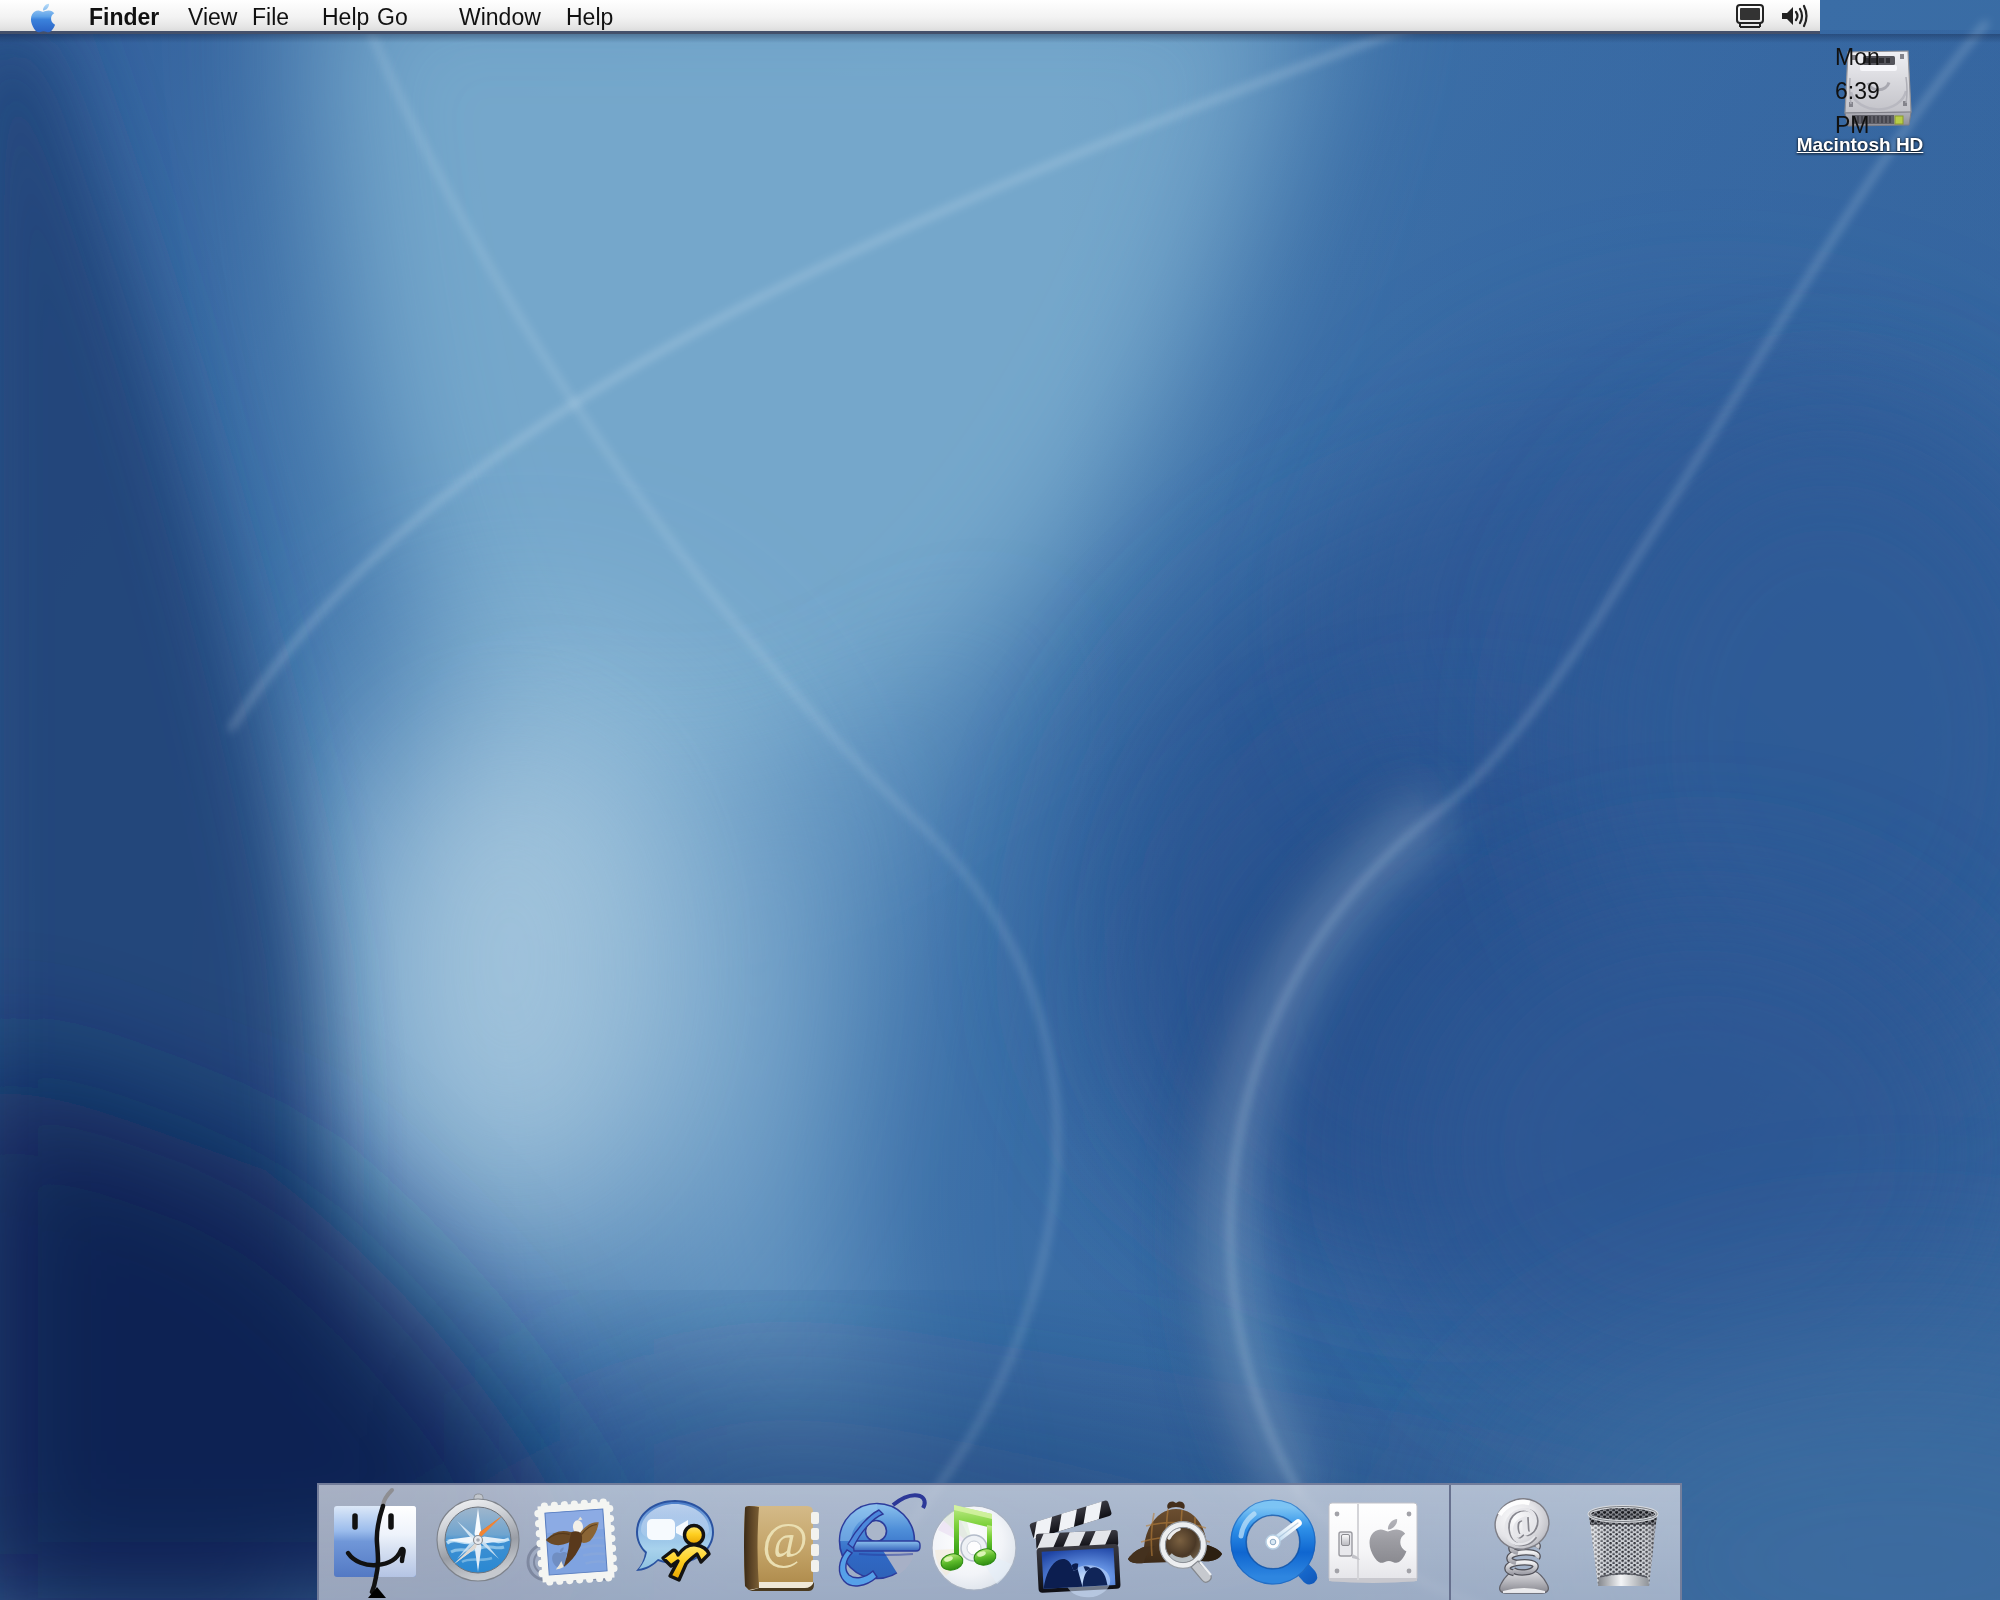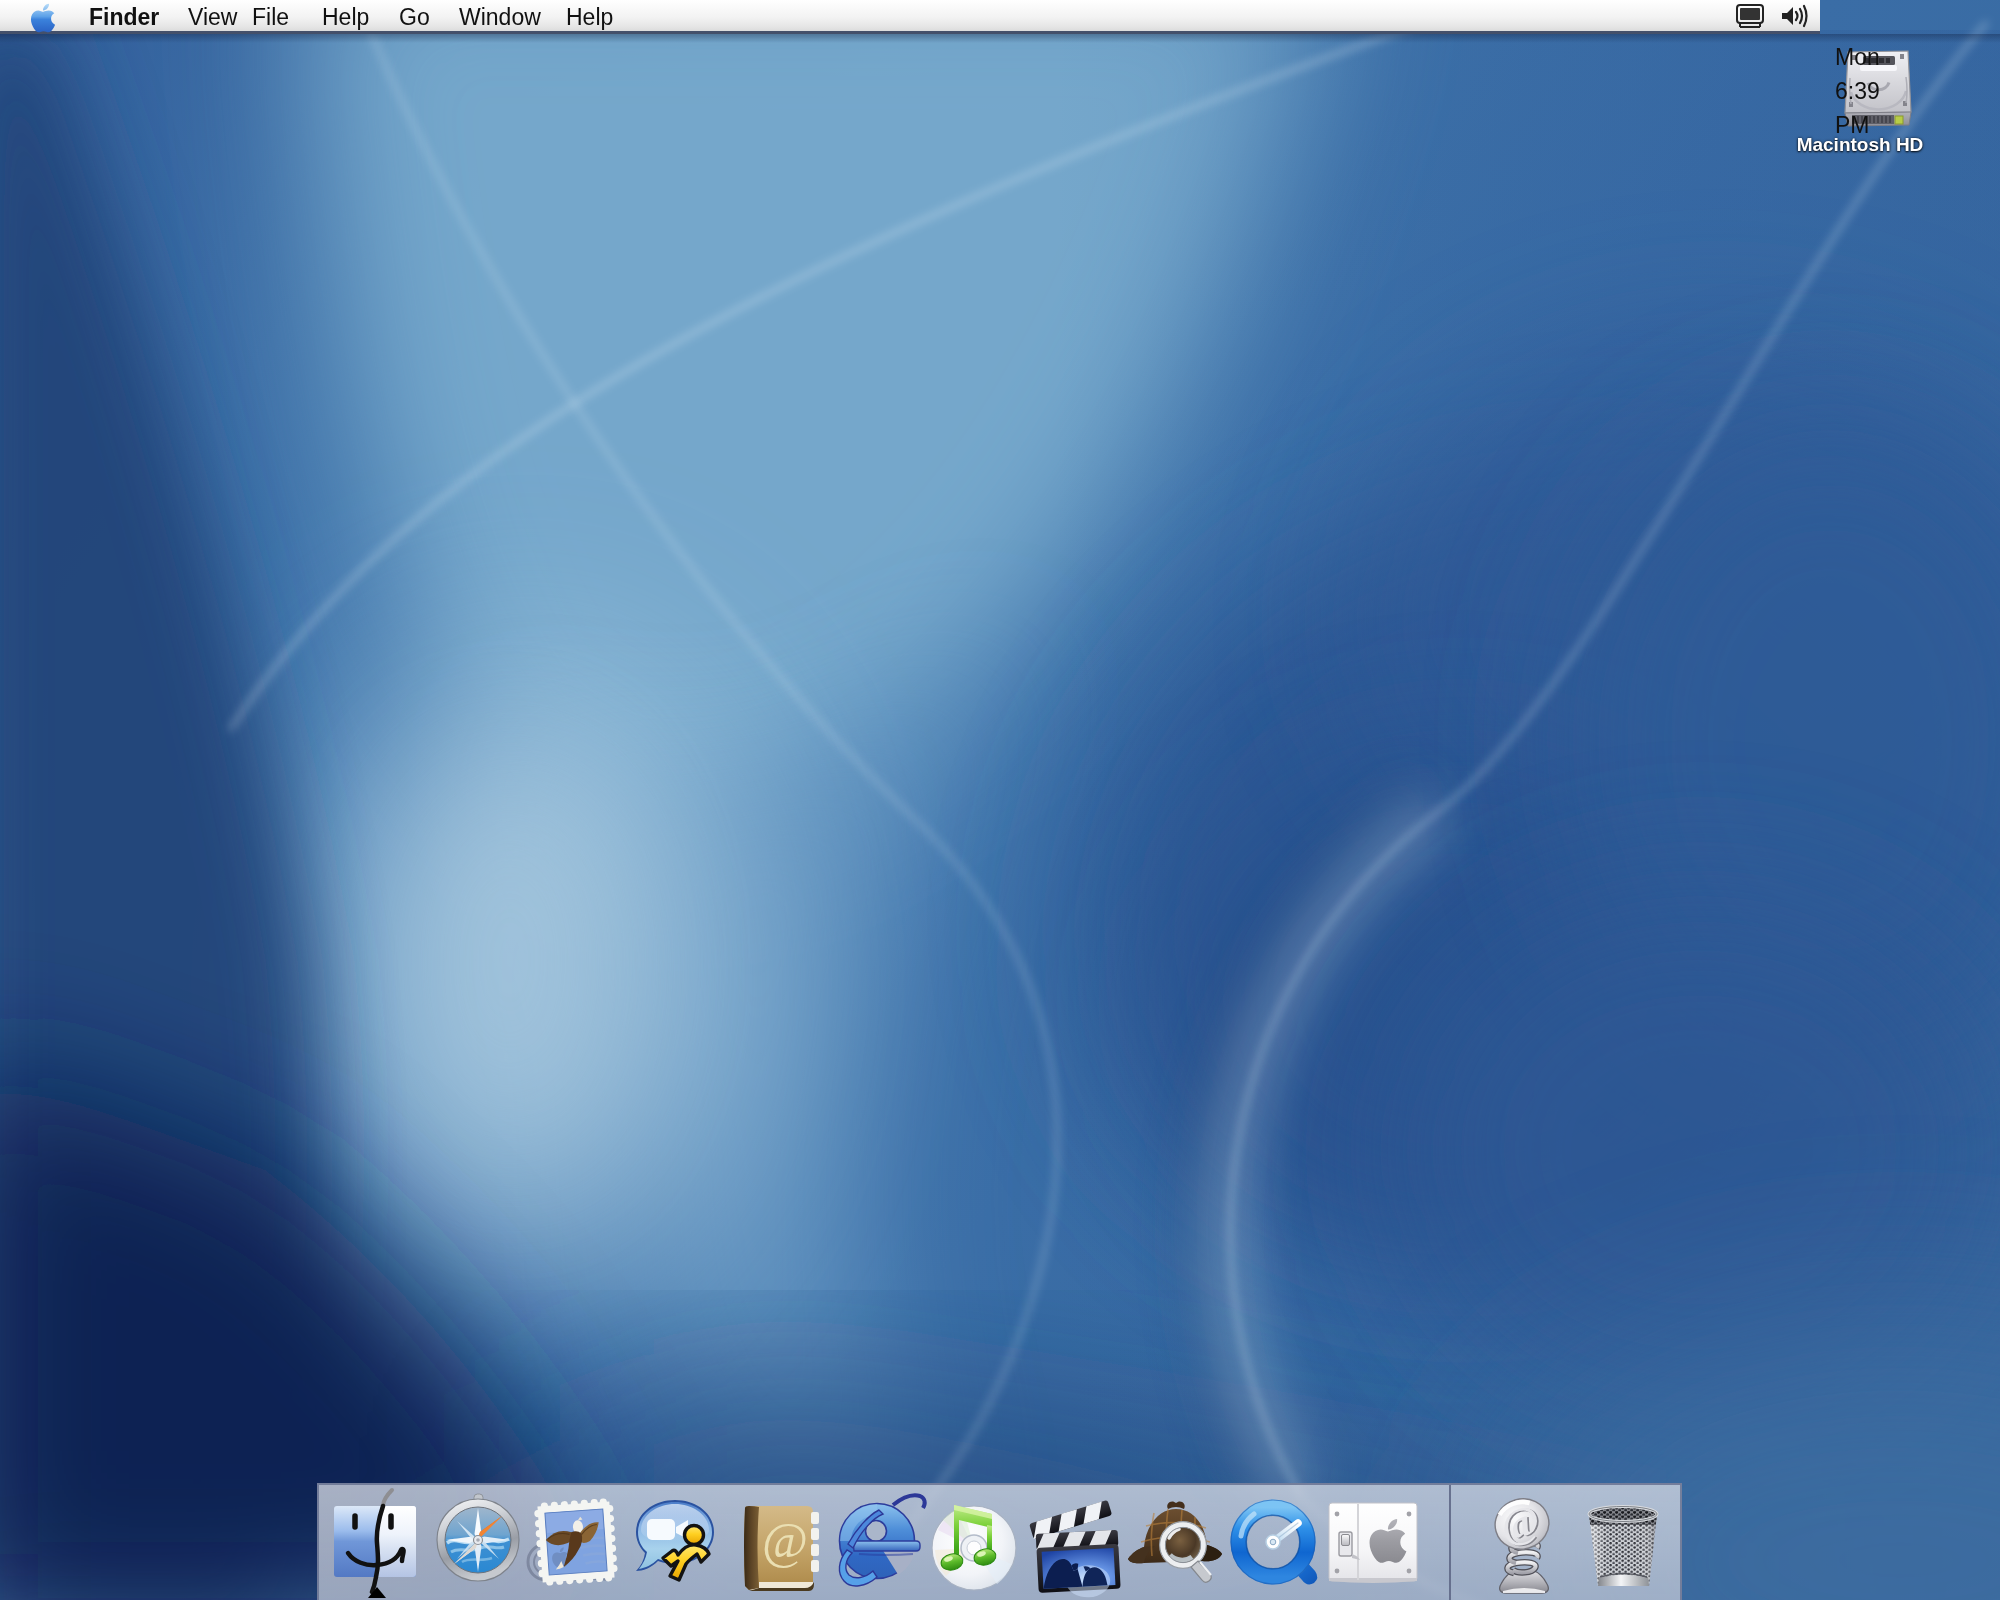--- a/index.html
+++ b/index.html
@@ -2,21 +2,21 @@
 <html><head>
 <meta charset="utf-8">
 <style>
 html,body{margin:0;padding:0;width:2000px;height:1600px;overflow:hidden;background:#3a6ca4;font-family:"Liberation Sans",sans-serif;}
 #wall{position:absolute;left:0;top:0;}
 #menubar{position:absolute;left:0;top:0;width:1820px;height:31px;background:linear-gradient(#ffffff,#f3f3f3 55%,#e6e6e6 85%,#dcdcdc);border-bottom:3px solid #44506a;z-index:10;}
 .m{position:absolute;top:0;line-height:34px;font-size:23px;color:#111;}
 .b{font-weight:bold;}
 #clock{position:absolute;top:0;left:1835px;line-height:34px;font-size:23px;color:#111;margin-top:40px;}
 #hdicon{position:absolute;left:1790px;top:50px;width:140px;text-align:center;z-index:5;}
-#hdlbl{margin-top:2px;font-size:19px;font-weight:bold;color:#fff;text-shadow:0 1px 2px rgba(0,0,0,.85),0 0 3px rgba(0,0,0,.6);}
+#hdlbl{margin-top:2px;font-size:19px;font-weight:bold;color:#fff;text-shadow:0 1px 2px rgba(0,0,0,.85),0 0 3px rgba(0,0,0,.6);text-decoration:underline;}
 #dock{position:absolute;left:317px;top:1483px;width:1365px;height:117px;background:linear-gradient(rgba(206,212,224,.8),rgba(190,197,212,.76));border-top:2px solid rgba(110,120,150,.9);border-left:2px solid rgba(110,120,150,.9);border-right:2px solid rgba(110,120,150,.9);box-sizing:border-box;z-index:5;}
 #ddiv{position:absolute;left:1130px;top:0;width:2px;height:115px;background:rgba(95,105,135,.9);}
 .di{position:absolute;top:13px;width:84px;height:84px;}
 #ftri{position:absolute;left:49px;top:102px;width:0;height:0;border-left:9px solid transparent;border-right:9px solid transparent;border-bottom:11px solid #000;}
 </style>
 </head>
 <body>
 <svg id="wall" width="2000" height="1600" viewBox="0 0 2000 1600">
 <defs>
 <filter id="b100" x="-50%" y="-50%" width="200%" height="200%">
@@ -95,21 +95,21 @@
           <stop offset=".55" stop-color="#3b82dc"></stop>
           <stop offset="1" stop-color="#2a62c4"></stop>
         </linearGradient>
       </defs>
 <path fill="url(#apg)" d="M150.37 130.25c-2.45 5.66-5.35 10.87-8.71 15.66-4.58 6.53-8.33 11.05-11.22 13.56-4.48 4.12-9.28 6.23-14.42 6.35-3.69 0-8.14-1.05-13.32-3.18-5.2-2.12-9.97-3.17-14.34-3.17-4.58 0-9.49 1.05-14.75 3.17-5.26 2.13-9.5 3.24-12.74 3.35-4.93.21-9.84-1.96-14.75-6.52-3.13-2.73-7.04-7.41-11.73-14.04-5.03-7.08-9.17-15.29-12.41-24.65-3.47-10.11-5.21-19.9-5.21-29.38 0-10.86 2.35-20.22 7.04-28.07 3.69-6.3 8.61-11.28 14.76-14.93s12.79-5.51 19.95-5.63c3.91 0 9.05 1.21 15.43 3.59 6.36 2.39 10.45 3.6 12.24 3.6 1.34 0 5.88-1.42 13.57-4.24 7.27-2.62 13.41-3.7 18.44-3.28 13.63 1.1 23.87 6.47 30.68 16.15-12.19 7.39-18.22 17.73-18.1 31 .11 10.34 3.86 18.94 11.23 25.77 3.34 3.17 7.07 5.62 11.22 7.36-.9 2.61-1.85 5.11-2.86 7.51zM119.11 7.24c0 8.1-2.96 15.67-8.86 22.67-7.12 8.32-15.73 13.13-25.07 12.38a25.22 25.22 0 0 1-.19-3.07c0-7.78 3.39-16.1 9.4-22.91 3-3.45 6.82-6.31 11.45-8.6 4.62-2.25 8.99-3.5 13.1-3.74.12 1.08.17 2.17.17 3.27z"></path>
 </svg>
 <span class="m b" style="left:89px">Finder</span>
 <span class="m" style="left:188px">View</span>
 <span class="m" style="left:252px">File</span>
 <span class="m" style="left:322px">Help</span>
-<span class="m" style="left:399px">Go</span>
+<span class="m" style="left:377px">Go</span>
 <span class="m" style="left:459px">Window</span>
 <span class="m" style="left:566px">Help</span>
 <svg style="position:absolute;left:1736px;top:4px" width="28" height="24" viewBox="0 0 28 24">
 <rect x="1" y="1" width="26" height="18" rx="3" fill="none" stroke="#222" stroke-width="2"></rect>
 <rect x="4" y="4" width="20" height="12" rx="1" fill="#333"></rect>
 <path d="M4 23 L4 19 M24 23 L24 19 M4 23 L24 23" stroke="#222" stroke-width="2" fill="none"></path>
 </svg>
 <svg style="position:absolute;left:1780px;top:4px" width="30" height="24" viewBox="0 0 30 24">
 <path d="M2 9 L7 9 L13 3 L13 21 L7 15 L2 15 Z" fill="#222"></path>
 <path d="M16 8 Q19 12 16 16 M20 5 Q24 12 20 19 M24 2 Q29 12 24 22" stroke="#222" stroke-width="2.2" fill="none" stroke-linecap="round"></path>

